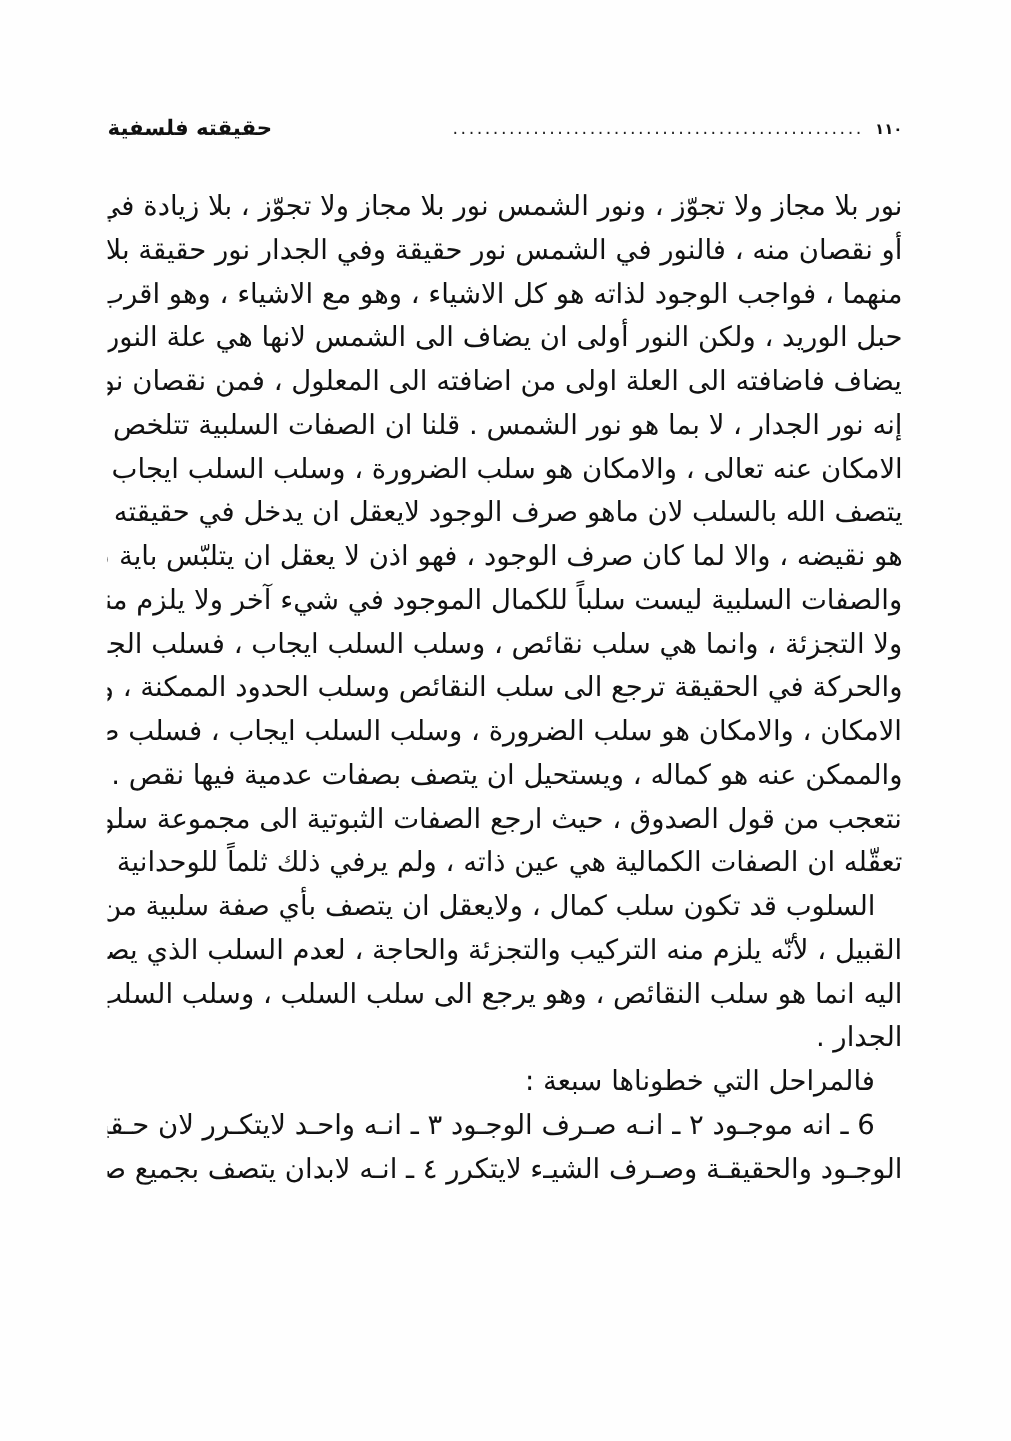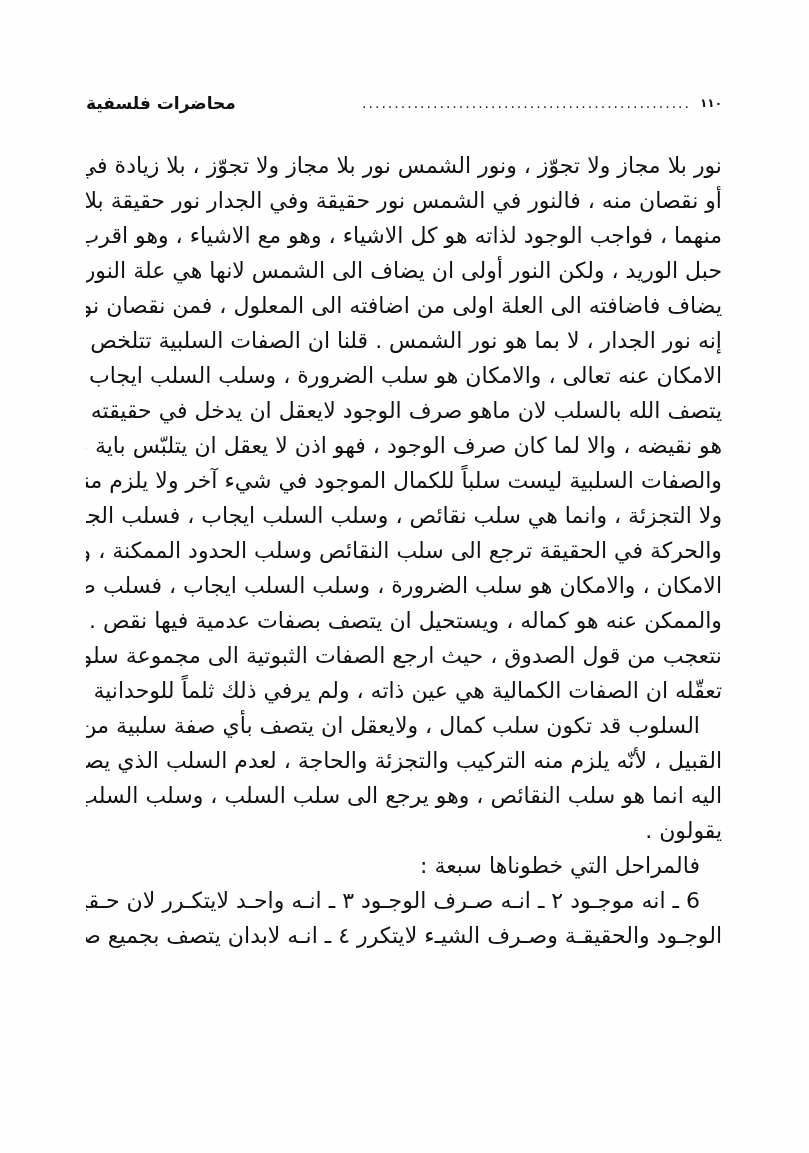--- a/index.html
+++ b/index.html
@@ -65,21 +65,21 @@
       padding-right: 22px;
     }
   </style>
 </head>
 <body>
 
 <div class="page">
   <div class="running-head">
     <span class="page-number">١١٠</span>
     <span class="leader">...................................................</span>
-    <span class="head-title">محاضرات فلسفية</span>
+    <span class="head-title">حقيقته فلسفية</span>
   </div>
 
   <div class="body-text">
 
     <div>
       <span class="line">نور بلا مجاز ولا تجوّز ، ونور الشمس نور بلا مجاز ولا تجوّز ، بلا زيادة في نور الشمس</span>
       <span class="line">أو نقصان منه ، فالنور في الشمس نور حقيقة وفي الجدار نور حقيقة بلا مجاز في اي</span>
       <span class="line">منهما ، فواجب الوجود لذاته هو كل الاشياء ، وهو مع الاشياء ، وهو اقرب الينا من</span>
       <span class="line">حبل الوريد ، ولكن النور أولى ان يضاف الى الشمس لانها هي علة النور ، وكل شيء</span>
       <span class="line">يضاف فاضافته الى العلة اولى من اضافته الى المعلول ، فمن نقصان نور الجدار يقال</span>
@@ -93,21 +93,21 @@
       <span class="line">الامكان ، والامكان هو سلب الضرورة ، وسلب السلب ايجاب ، فسلب صفة الامكان</span>
       <span class="line">والممكن عنه هو كماله ، ويستحيل ان يتصف بصفات عدمية فيها نقص . ولذلك</span>
       <span class="line">نتعجب من قول الصدوق ، حيث ارجع الصفات الثبوتية الى مجموعة سلوب ، لعدم</span>
       <span class="line last">تعقّله ان الصفات الكمالية هي عين ذاته ، ولم يرفي ذلك ثلماً للوحدانية .</span>
     </div>
 
     <div>
       <span class="line indent">السلوب قد تكون سلب كمال ، ولايعقل ان يتصف بأي صفة سلبية من هـذا</span>
       <span class="line">القبيل ، لأنّه يلزم منه التركيب والتجزئة والحاجة ، لعدم السلب الذي يصح اسناده</span>
       <span class="line">اليه انما هو سلب النقائص ، وهو يرجع الى سلب السلب ، وسلب السلب ايجاب كما</span>
-      <span class="line last">يقولون .</span>
+      <span class="line last">الجدار .</span>
     </div>
 
     <div>
       <span class="line indent last">فالمراحل التي خطوناها سبعة :</span>
     </div>
 
     <div>
       <span class="line indent">6 ـ انه موجـود ٢ ـ انـه صـرف الوجـود ٣ ـ انـه واحـد لايتكـرر لان حـقيقـة</span>
       <span class="line">الوجـود والحقيقـة وصـرف الشيـء لايتكرر ٤ ـ انـه لابدان يتصف بجميع صفات</span>
     </div>

